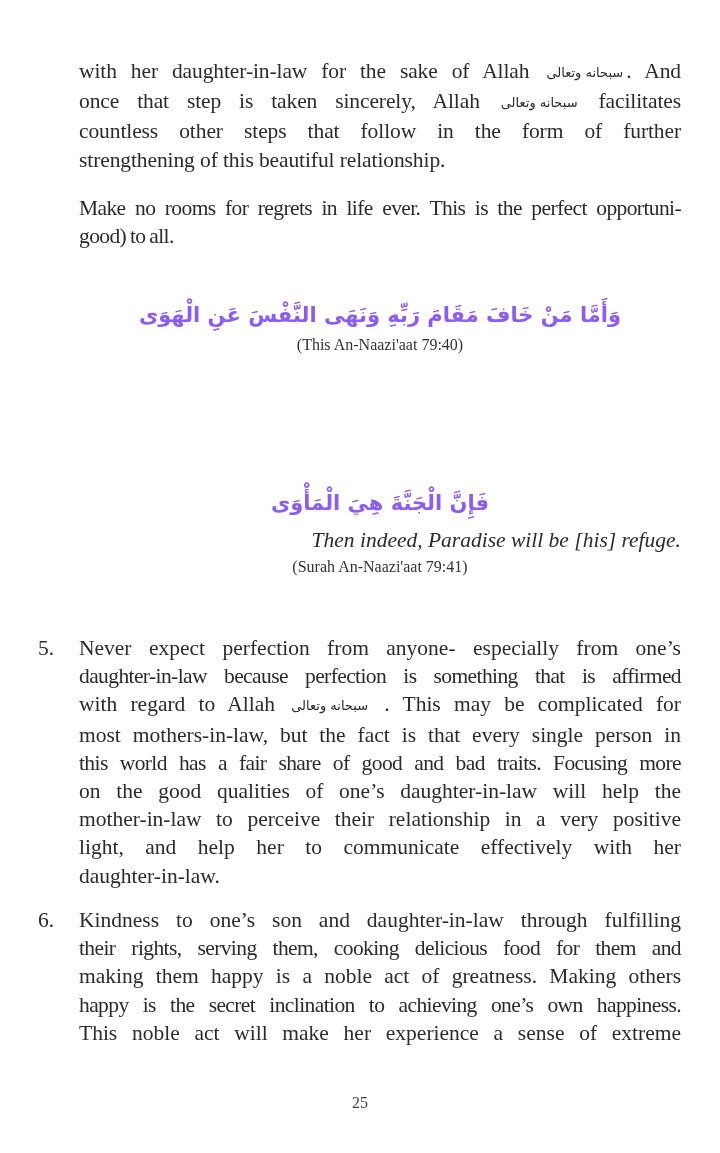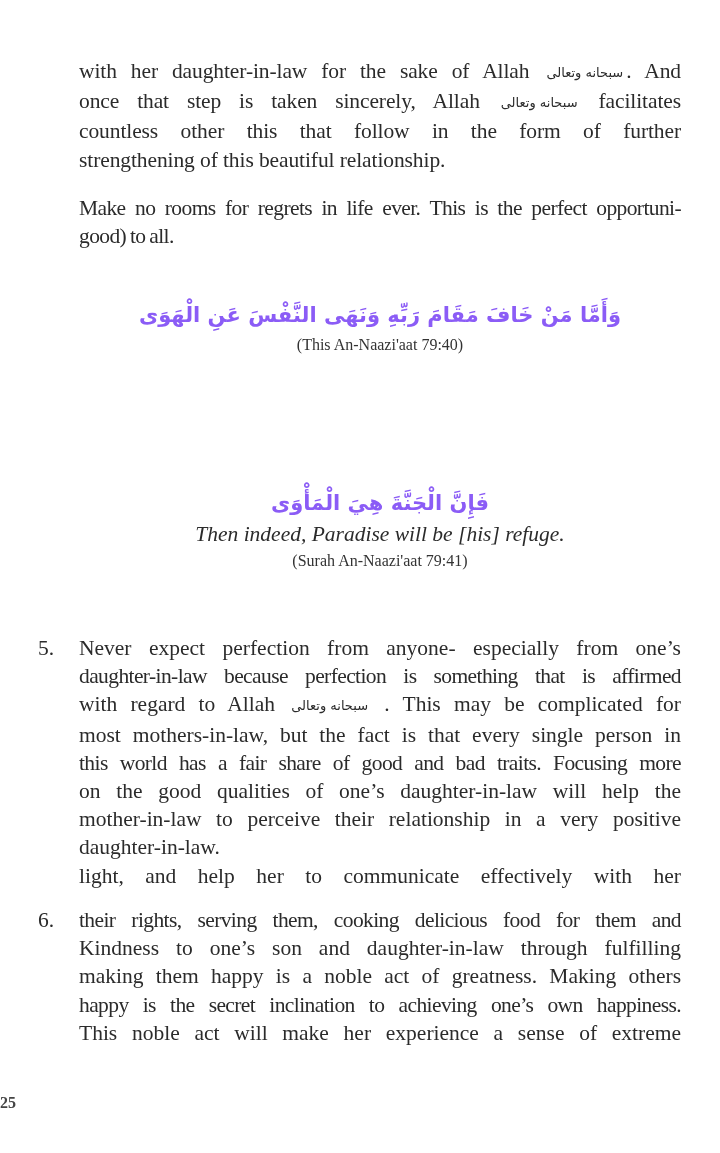--- a/index.html
+++ b/index.html
@@ -105,75 +105,76 @@
       white-space: nowrap;
     }
     .list-body .line.last {
       text-align-last: left;
     }
     .page-number {
       position: absolute;
       left: 0;
       width: 720px;
       top: 1094px;
+      text-align: center;
       font-size: 16px;
-      font-weight: bold;
+      font-weight: normal;
       color: #444;
     }
   </style>
 </head>
 <body>
 
 <div class="page">
 
   <div class="body-text" style="top:57px;">
     <span class="line"><span>with her daughter-in-law for the sake of Allah </span><span class="arabic-inline">سبحانه وتعالى</span><span>. And</span></span>
     <span class="line"><span>once that step is taken sincerely, Allah </span><span class="arabic-inline">سبحانه وتعالى</span><span> facilitates</span></span>
-    <span class="line">countless other this that follow in the form of further</span>
+    <span class="line">countless other steps that follow in the form of further</span>
     <span class="line last">strengthening of this beautiful relationship.</span>
   </div>
 
   <div class="body-text condensed" style="top:194px;">
     <span class="line">Make no rooms for regrets in life ever. This is the perfect opportuni-</span>
     <span class="line last">good) to all.</span>
   </div>
 
   <div class="verse-block" style="top:298px;">
     <div class="arabic-verse">وَأَمَّا مَنْ خَافَ مَقَامَ رَبِّهِ وَنَهَى النَّفْسَ عَنِ الْهَوَى</div>
     <div class="reference" style="margin-top:2px;">(This An-Naazi'aat 79:40)</div>
   </div>
 
   <div class="verse-block" style="top:486px;">
     <div class="arabic-verse">فَإِنَّ الْجَنَّةَ هِيَ الْمَأْوَى</div>
-    <div class="translation" style="margin-top:0;">
+    <div class="translation" style="margin-top:6px;text-align:right;">
       <div>Then indeed, Paradise will be [his] refuge.</div>
     </div>
     <div class="reference" style="margin-top:2px;">(Surah An-Naazi'aat 79:41)</div>
   </div>
 
   <div class="list-item" style="top:634px;">
     <div class="list-num">5.</div>
     <div class="list-body">
       <span class="line">Never expect perfection from anyone- especially from one’s</span>
       <span class="line condensed">daughter-in-law because perfection is something that is affirmed</span>
       <span class="line"><span>with regard to Allah </span><span class="arabic-inline">سبحانه وتعالى</span><span> . This may be complicated for</span></span>
       <span class="line">most mothers-in-law, but the fact is that every single person in</span>
       <span class="line condensed">this world has a fair share of good and bad traits. Focusing more</span>
       <span class="line">on the good qualities of one’s daughter-in-law will help the</span>
       <span class="line">mother-in-law to perceive their relationship in a very positive</span>
+      <span class="line">light, and help her to communicate effectively with her</span>
       <span class="line last">daughter-in-law.</span>
-      <span class="line">light, and help her to communicate effectively with her</span>
     </div>
   </div>
 
   <div class="list-item" style="top:906px;">
     <div class="list-num">6.</div>
     <div class="list-body">
+      <span class="line">Kindness to one’s son and daughter-in-law through fulfilling</span>
       <span class="line condensed">their rights, serving them, cooking delicious food for them and</span>
-      <span class="line">Kindness to one’s son and daughter-in-law through fulfilling</span>
       <span class="line">making them happy is a noble act of greatness. Making others</span>
       <span class="line condensed">happy is the secret inclination to achieving one’s own happiness.</span>
       <span class="line">This noble act will make her experience a sense of extreme</span>
     </div>
   </div>
 
   <div class="page-number">25</div>
 
 </div>
 

